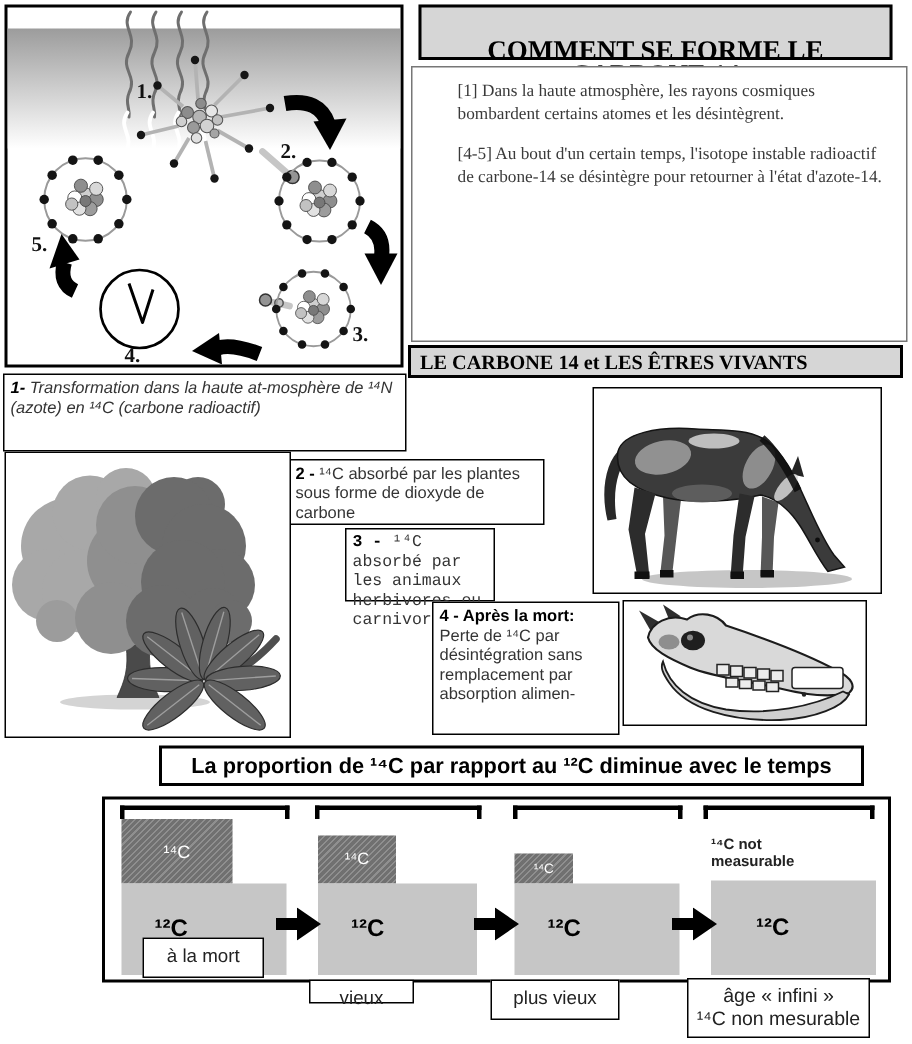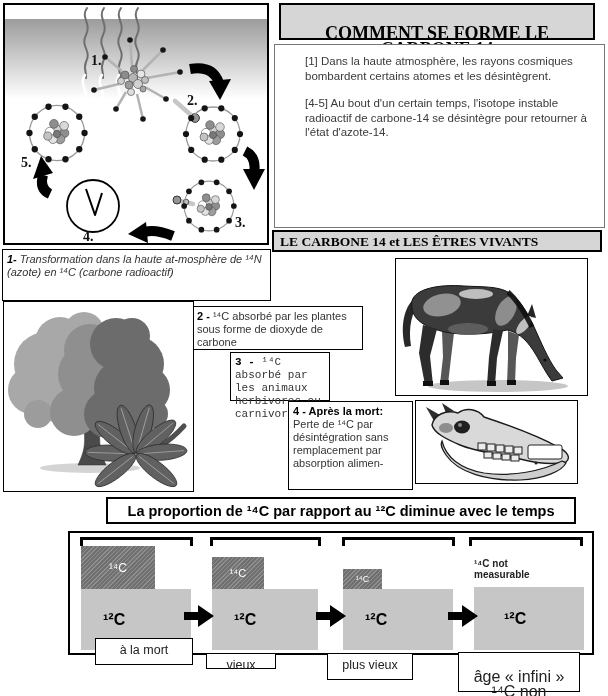--- a/index.html
+++ b/index.html
@@ -9,21 +9,21 @@
 
   
   .cycle-box{left:3px;top:3px;width:266px;height:242px;border:2px solid #000;background:#fff;}
 
   
   .atm-title{left:279px;top:3px;width:316px;height:37px;background:#d6d6d6;border:2px solid #000;
              font-family:"Liberation Serif",serif;font-weight:bold;font-size:18px;line-height:16px;
              text-align:center;padding-top:20px;color:#000;}
   .atm-text{left:274px;top:44px;width:331px;height:184px;border:1px solid #777;background:#fff;
             padding:9px 8px 0 30px;font-size:11.5px;line-height:14.5px;color:#3a3a3a;}
-  .atm-text p{margin:0 0 13px 0;}
+  .atm-text p{margin:0 0 13px 0;font-family:Liberation Serif, serif;}
   .living-title{left:272px;top:230px;width:330px;height:22px;background:#d6d6d6;border:2px solid #000;
             font-family:"Liberation Serif",serif;font-weight:bold;font-size:13.5px;color:#000;
             padding:2px 0 0 6px;}
 
   
   .step-box{border:1px solid #000;background:#fff;font-size:11px;line-height:13px;color:#343434;
             padding:3px 4px;}
   .step-box b{color:#000;}
   .step1{left:2px;top:249px;width:269px;height:52px;font-style:italic;}
   .step2{left:192px;top:306px;width:171px;height:44px;}
@@ -56,24 +56,24 @@
   .g3-12{left:273px;top:56px;width:110px;height:61px;}
   .g4-12{left:404px;top:54px;width:110px;height:63px;padding-left:30px;}
   .nm-note{position:absolute;left:404px;top:25px;width:84px;font-size:10px;font-weight:bold;
            color:#222;line-height:11px;}
   .flow-arrow{position:absolute;top:72px;width:30px;height:22px;}
   .fa1{left:114px;} .fa2{left:246px;} .fa3{left:378px;}
 
   
   .caption{border:1px solid #000;background:#fff;text-align:center;font-size:12.5px;color:#222;
            padding-top:4px;}
-  .cap1{left:95px;top:625px;width:98px;height:27px;margin-top:13px;}
+  .cap1{left:95px;top:625px;width:81px;height:27px;}
   .cap2{left:206px;top:653px;width:70px;height:16px;}
   .cap3{left:327px;top:653px;width:86px;height:27px;}
-  .cap4{left:458px;top:652px;width:122px;height:40px;font-size:16px;line-height:15px;padding-top:16px;}
+  .cap4{left:458px;top:652px;width:122px;height:40px;font-size:13px;line-height:15px;padding-top:3px;}
 </style>
 </head>
 <body>
 
 <div class="page">
 
   <div class="abs cycle-box">
     <svg viewBox="0 0 262 238" width="262" height="238">
       <defs>
         <linearGradient id="sky" x1="0" y1="0" x2="0" y2="1">

